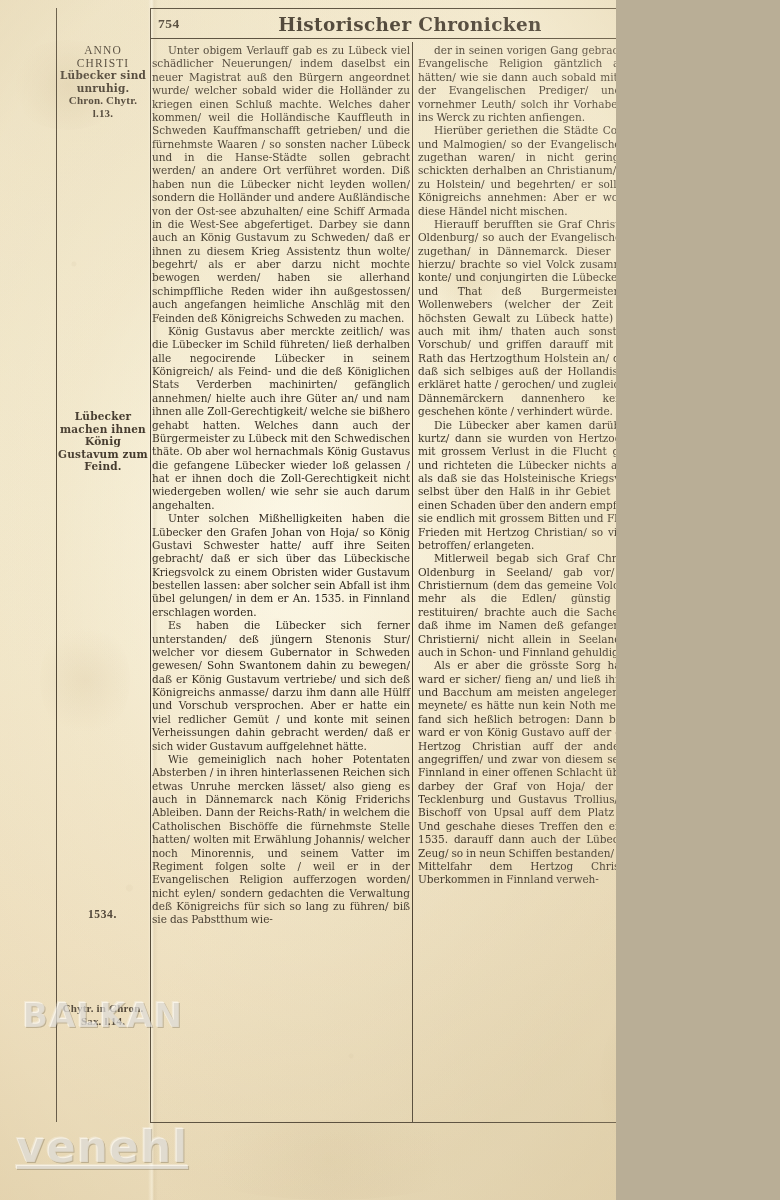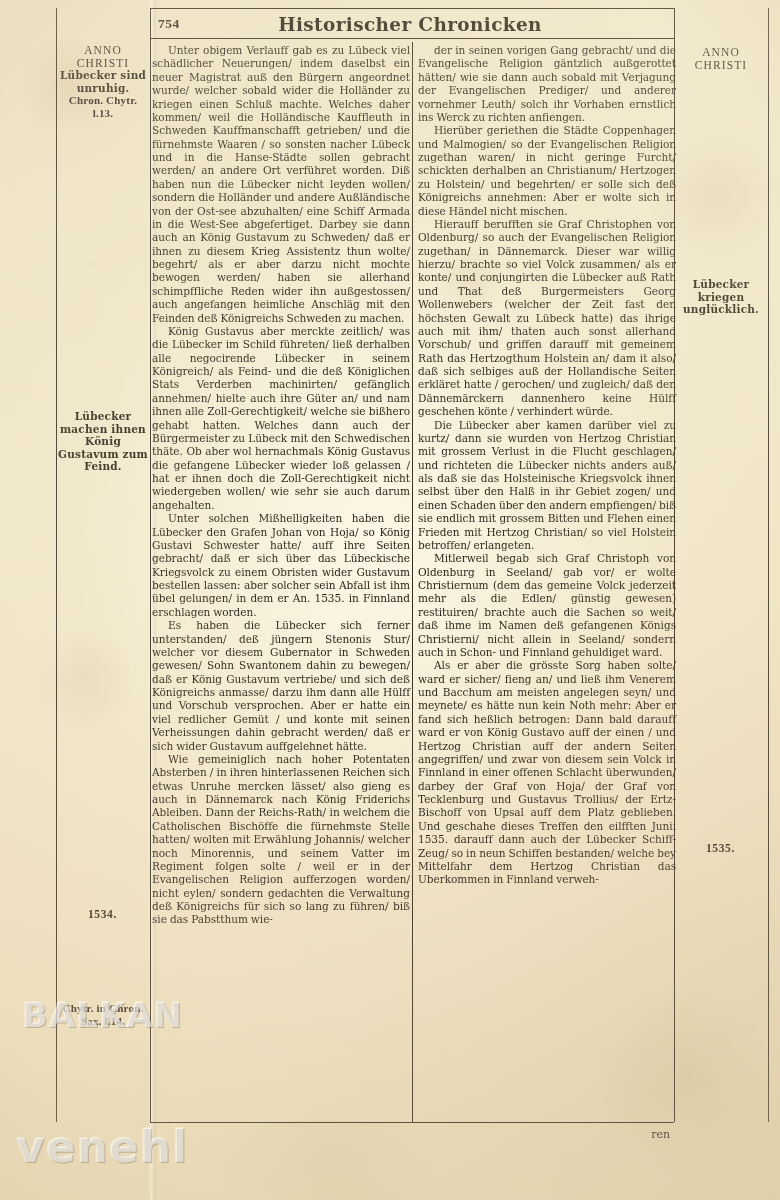--- a/index.html
+++ b/index.html
@@ -10,21 +10,21 @@
   body {
     width: 780px;
     height: 1200px;
     overflow: hidden;
     font-family: "Liberation Serif", serif;
   }
 
   
   #page {
     position: relative;
-    width: 780px;
+    width: 616px;
     height: 1200px;
     background:
       radial-gradient(ellipse 70% 55% at 48% 45%, rgba(255,252,238,0.85) 0%, rgba(250,243,220,0.35) 55%, rgba(232,219,185,0.0) 100%),
       radial-gradient(ellipse 120% 80% at 12% 8%,  rgba(228,214,178,0.55) 0%, rgba(228,214,178,0) 60%),
       radial-gradient(ellipse 110% 70% at 92% 95%, rgba(214,197,158,0.55) 0%, rgba(214,197,158,0) 62%),
       linear-gradient(168deg, #f3ead0 0%, #efe5c7 38%, #ead9b6 72%, #e0cfa9 100%);
     overflow: hidden;
   }
   
   #grain {
@@ -159,21 +159,21 @@
     position: absolute;
     font-family: "DejaVu Sans", sans-serif;
     font-weight: 700;
     color: rgba(255,255,255,0.50);
     text-shadow: 1px 1px 0 rgba(90,78,58,0.30), -1px -1px 0 rgba(255,255,255,0.28);
     letter-spacing: 1px;
     white-space: nowrap;
   }
   #wm1 { left: 22px; top: 10px;  font-size: 34px; }
   #wm2 { left: 16px; top: 48px;  font-size: 74px; }
-  #wm3 { left: 16px; top: 136px; font-size: 44px; }
+  #wm3 { left: 16px; top: 136px; font-size: 44px; text-decoration: underline; }
 </style>
 </head>
 <body>
 
 <div id="page">
 
   <div id="grain"></div>
   <div id="crease"></div>
 
   <div class="foxing" style="left:8px;  top:40px;  width:120px; height:90px;  background:radial-gradient(circle, rgba(186,160,115,.22) 0%, rgba(186,160,115,0) 70%);"></div>

